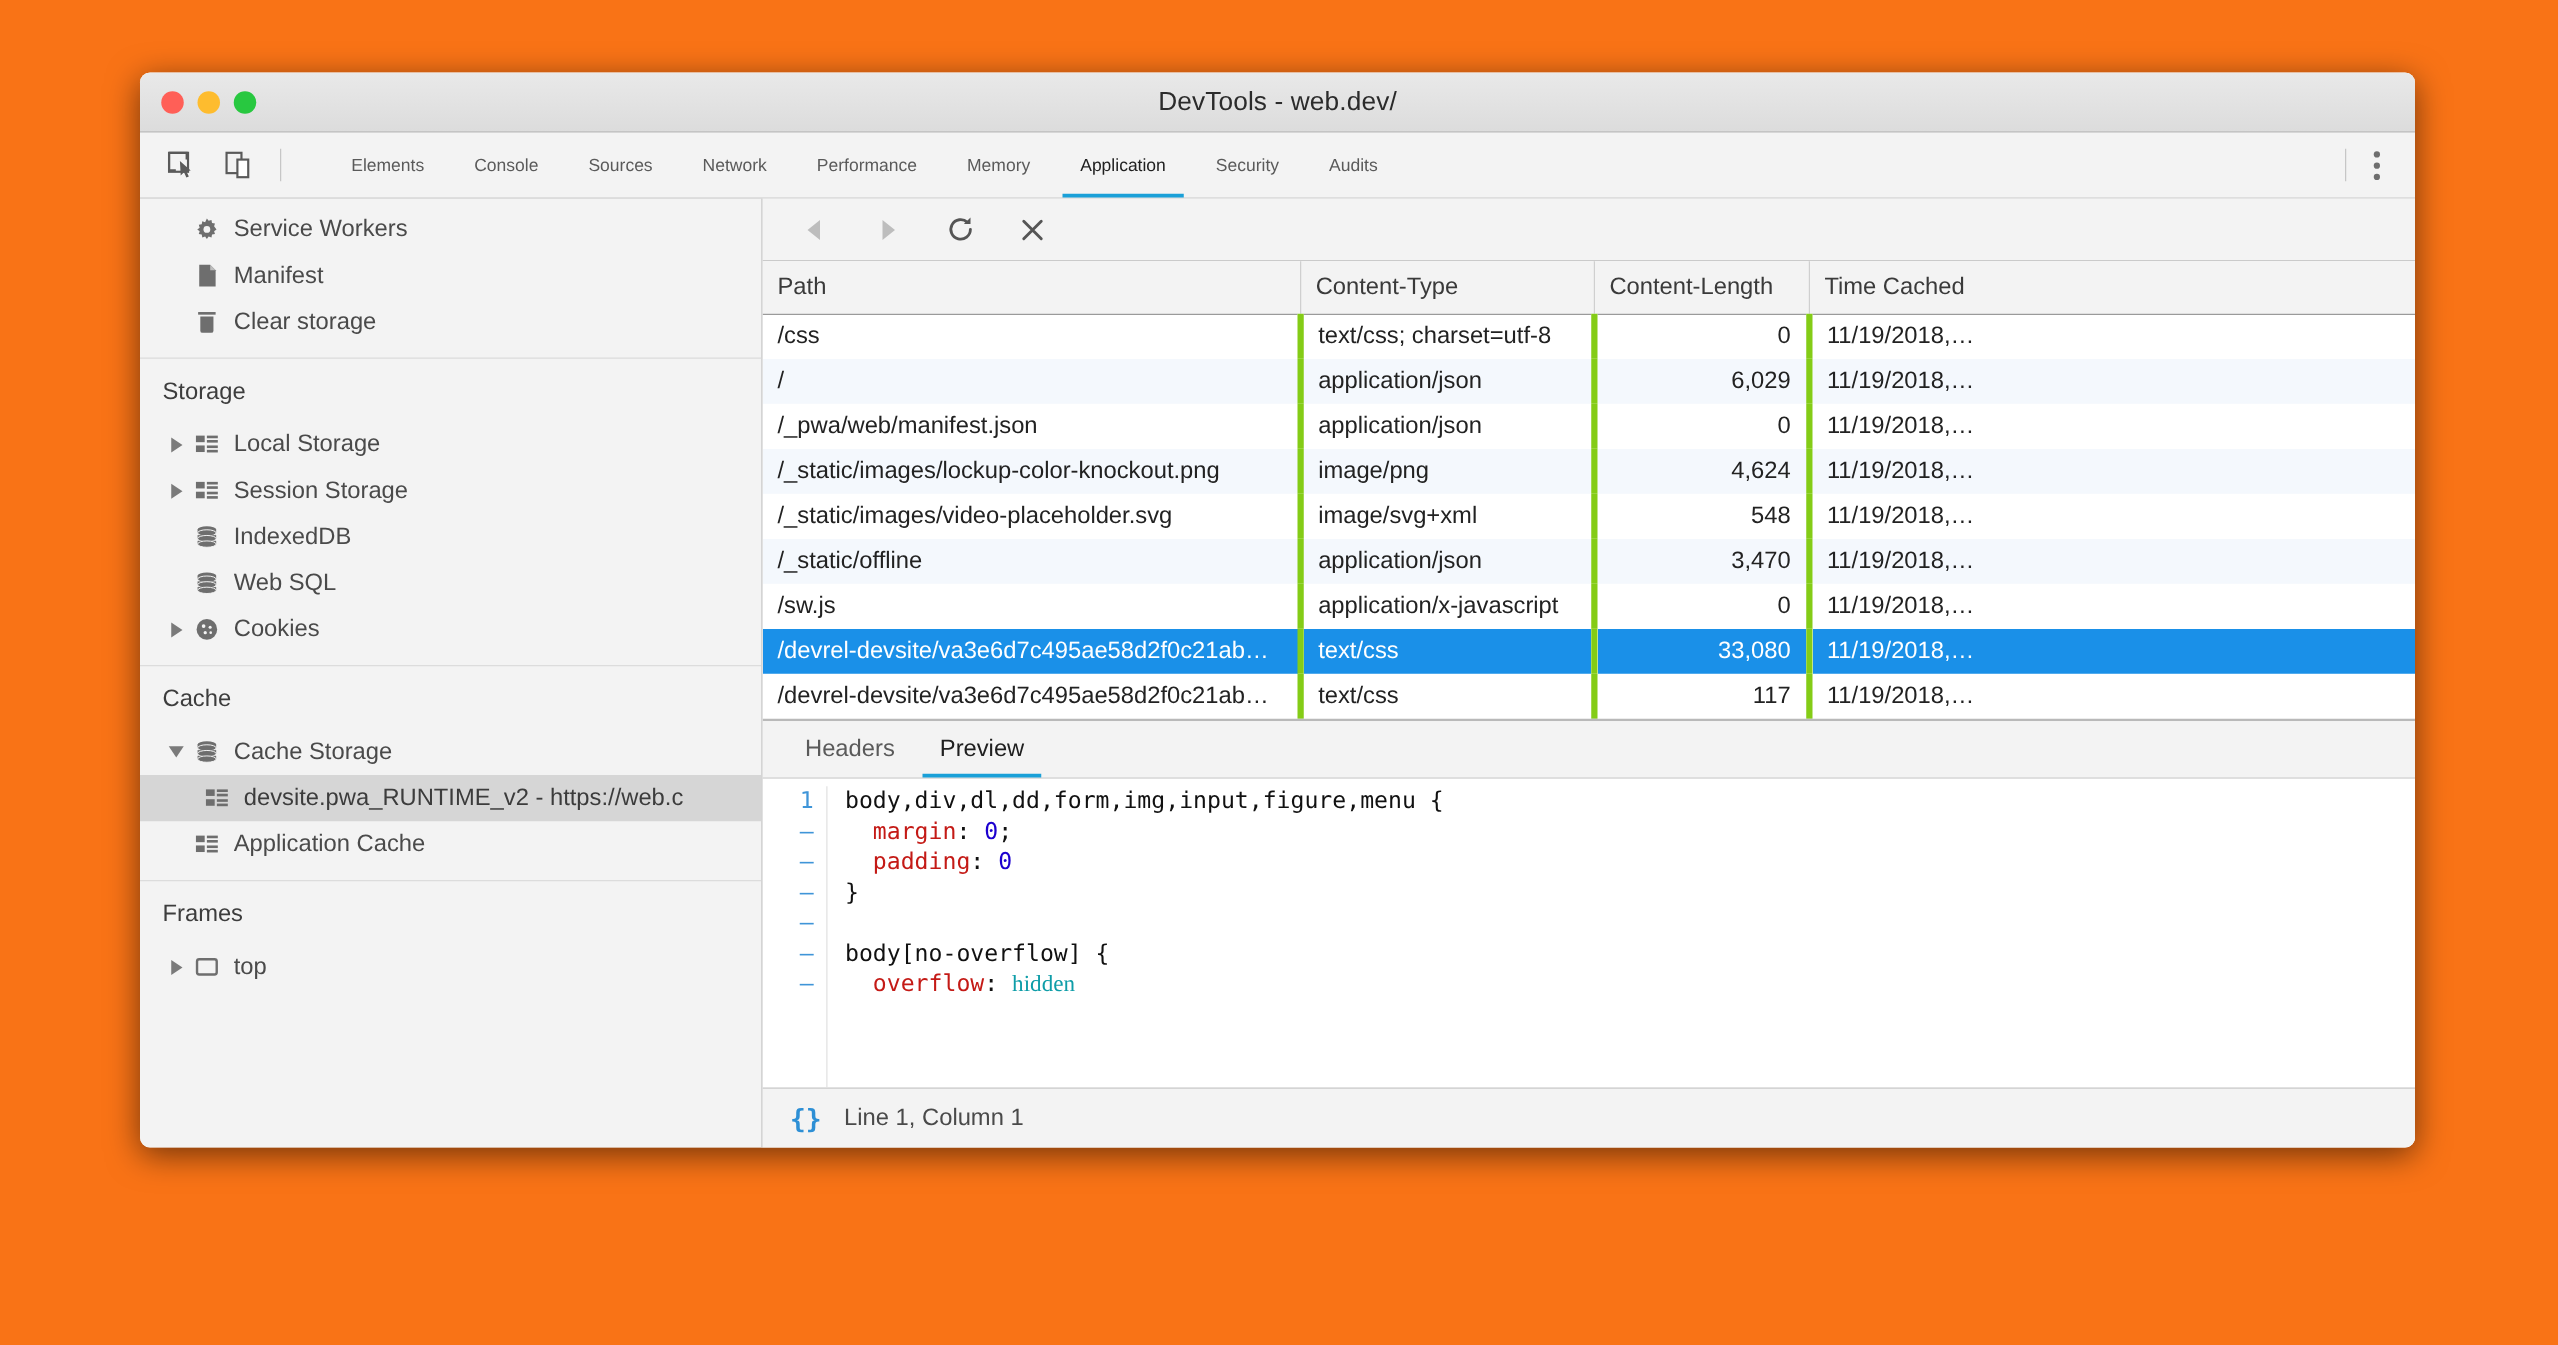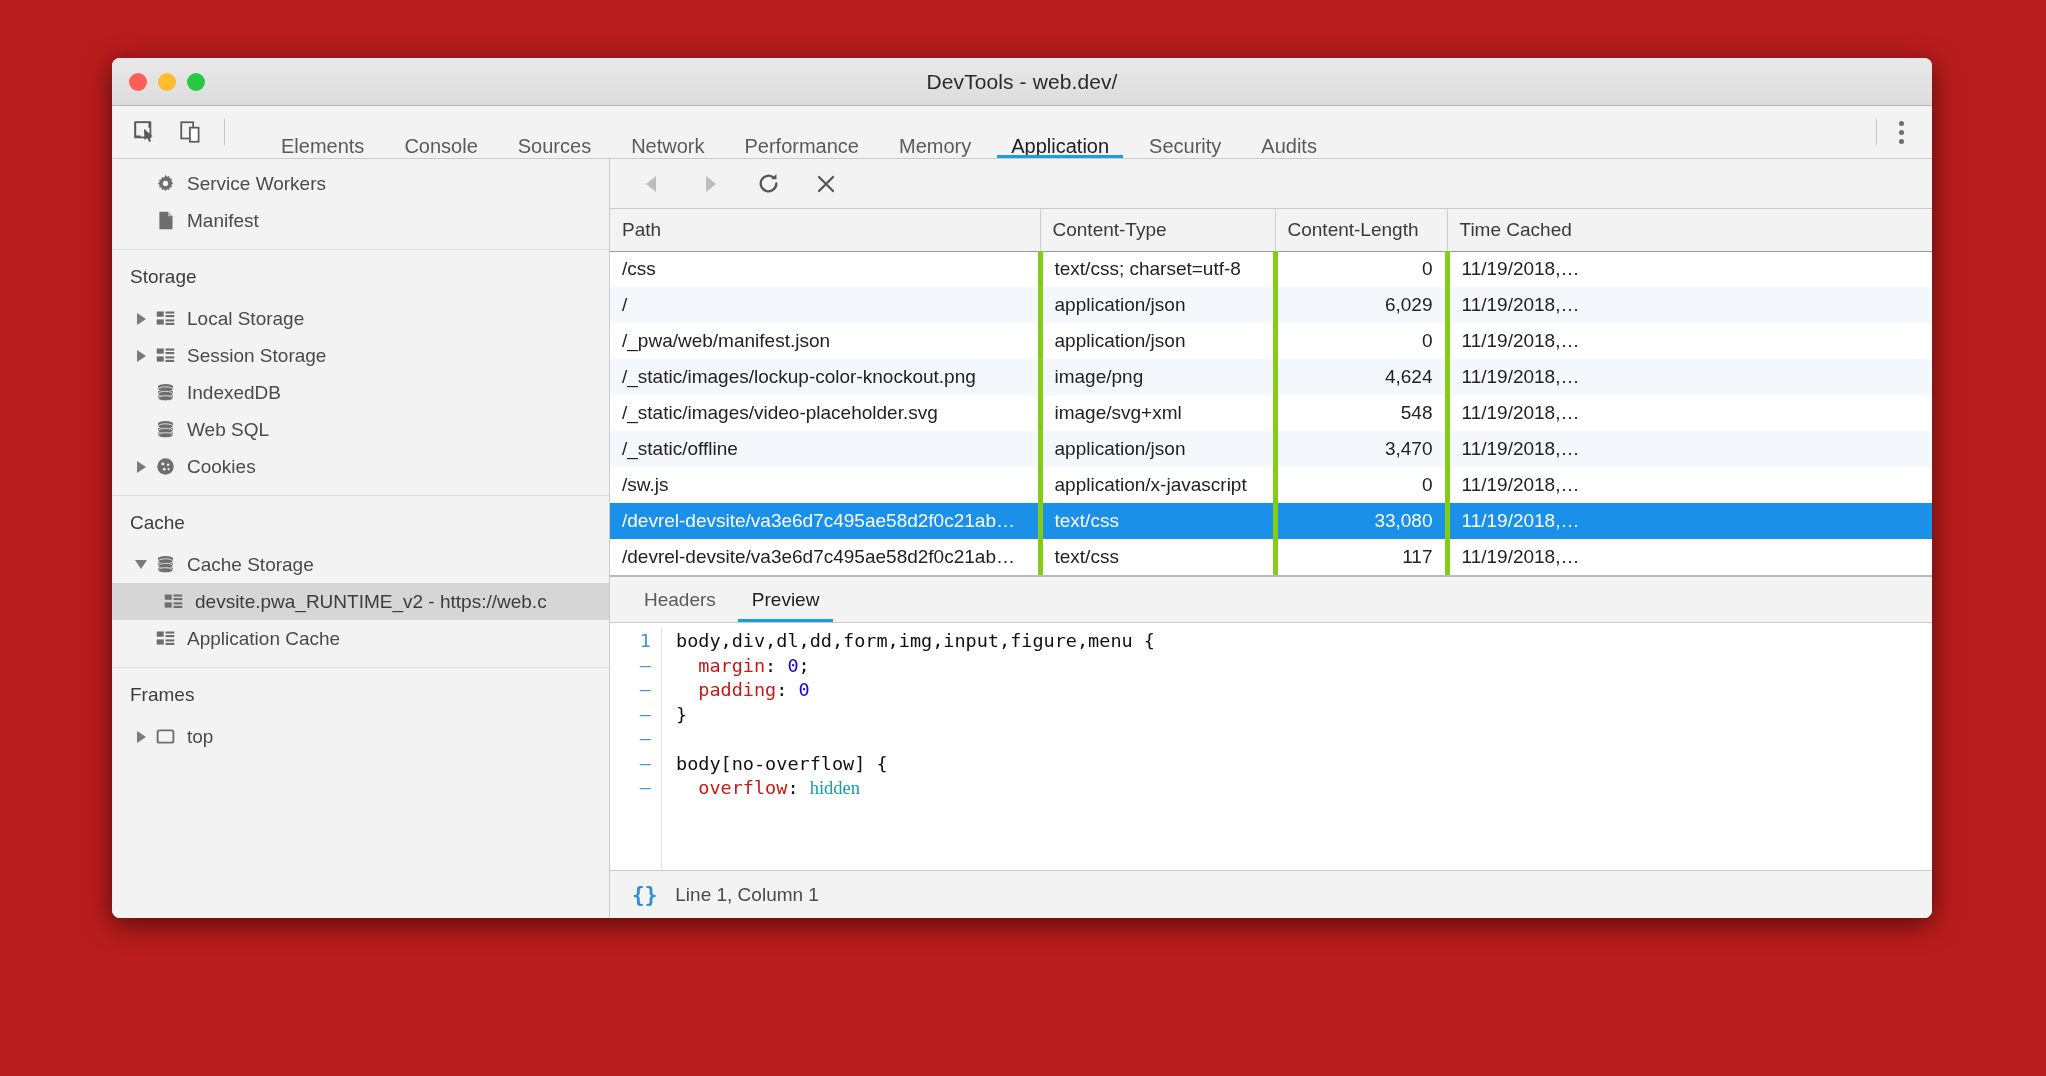--- a/index.html
+++ b/index.html
@@ -2,21 +2,21 @@
 <html><head>
 <meta charset="utf-8">
 <style>
   * { box-sizing: border-box; margin: 0; padding: 0; }
   html, body {
     width: 2046px; height: 1076px;
     background: #000;
     font-family: "Liberation Sans", sans-serif;
     overflow: hidden;
   }
-  #root { position: relative; width: 2046px; height: 1076px; background: #b91c1c; }
+  #root { position: relative; width: 2046px; height: 1076px; background: #f97316; }
 
   
   .window {
     position: absolute;
     left: 112px; top: 58px;
     width: 1820px; height: 860px;
     background: #fff;
     border-radius: 8px;
     box-shadow: 0 6px 26px rgba(0,0,0,0.55);
     overflow: hidden;
@@ -50,22 +50,22 @@
   }
   .tabbar-icons {
     display: flex; align-items: center; gap: 20px;
     padding: 0 16px 0 20px;
   }
   .tb-icon { width: 26px; height: 26px; display: block; cursor: pointer; }
   .vsep { width: 1px; align-self: center; height: 26px; background: #c6c6c6; }
   .tabs { display: flex; align-items: stretch; margin-left: 20px; }
   .tab {
     padding: 0 20px;
-    display: flex; align-items: flex-end;
-    font-size: 20px; color: #5a5a5a;
+    display: flex; align-items: center;
+    font-size: 14px; color: #5a5a5a;
     position: relative; cursor: pointer; white-space: nowrap;
   }
   .tab.active { color: #202020; }
   .tab.active::after {
     content: ""; position: absolute; left: 6px; right: 6px; bottom: 0;
     height: 3px; background: #1aa0d8;
   }
   .tabbar-right {
     margin-left: auto; display: flex; align-items: center;
     gap: 16px; padding-right: 22px;
@@ -286,20 +286,30 @@
           <span class="arrow-spacer"></span>
           <span class="tico">
             <svg viewBox="0 0 24 24" width="21" height="21">
                 <path d="M5 2 h10 l5 5 v15 H5 z" fill="#6e6e6e"></path>
                 <path d="M15 2 v5 h5 z" fill="#bdbdbd"></path>
               </svg>
           </span>
           <span class="tlabel">Manifest</span>
         </div>
 
+        <div class="tree-row indent-1">
+          <span class="arrow-spacer"></span>
+          <span class="tico">
+            <svg viewBox="0 0 24 24" width="21" height="21">
+                <rect x="4" y="3" width="16" height="2.4" fill="#6e6e6e"></rect>
+                <path d="M6 7 h12 v13 a2 2 0 0 1-2 2 H8 a2 2 0 0 1-2-2 z" fill="#6e6e6e"></path>
+              </svg>
+          </span>
+          <span class="tlabel">Clear storage</span>
+        </div>
 
         <div class="divider"></div>
 
         <div class="group-head">Storage</div>
 
         <div class="tree-row indent-0">
           <span class="arrow">
               <i class="caret-r"></i>
             </span>
           <span class="tico">

